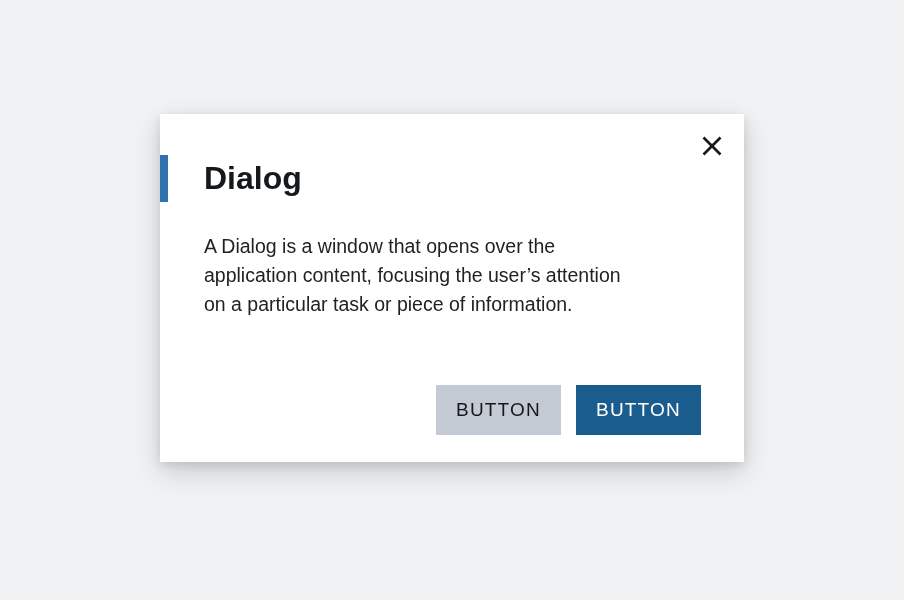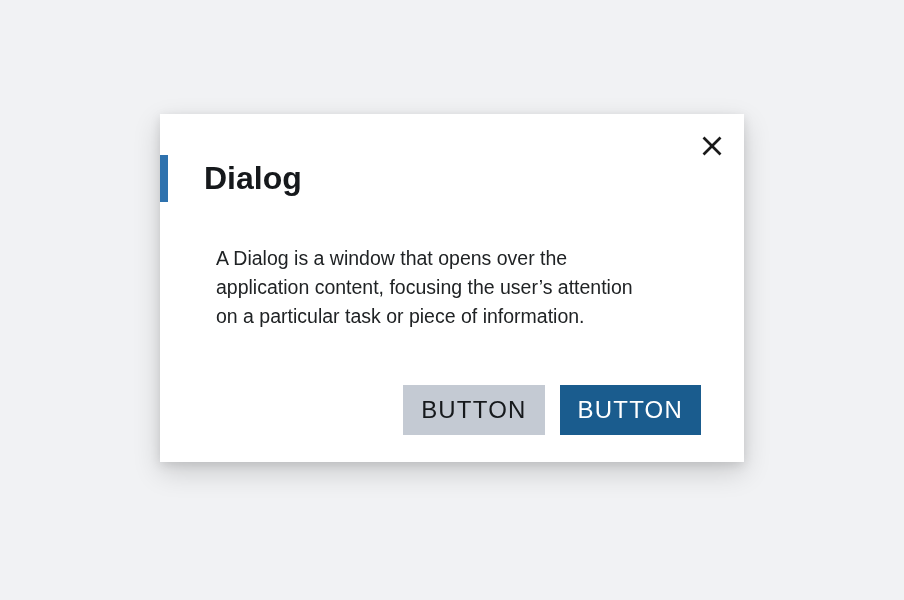--- a/index.html
+++ b/index.html
@@ -67,21 +67,21 @@
     line-height: 47px;
     color: #16191c;
     letter-spacing: 0px;
   }
 
   #dialog-body-text {
     position: absolute;
     left: 44px;
     top: 118px;
     width: 430px;
-    margin: 12px;
+    margin: 0;
     font-size: 19.5px;
     line-height: 29px;
     color: #202325;
     font-weight: 400;
   }
 
   #dialog-footer {
     position: absolute;
     left: 0;
     right: 0;
@@ -94,21 +94,21 @@
     box-sizing: border-box;
     gap: 15px;
   }
 
   .dialog-button {
     min-width: 125px;
     height: 50px;
     border: none;
     padding: 0 18px;
     font-family: "Liberation Sans", sans-serif;
-    font-size: 24px;
+    font-size: 19px;
     font-weight: 500;
     letter-spacing: 1.2px;
     cursor: pointer;
     box-sizing: border-box;
     display: inline-flex;
     align-items: center;
     justify-content: center;
     border-radius: 0;
   }
 

